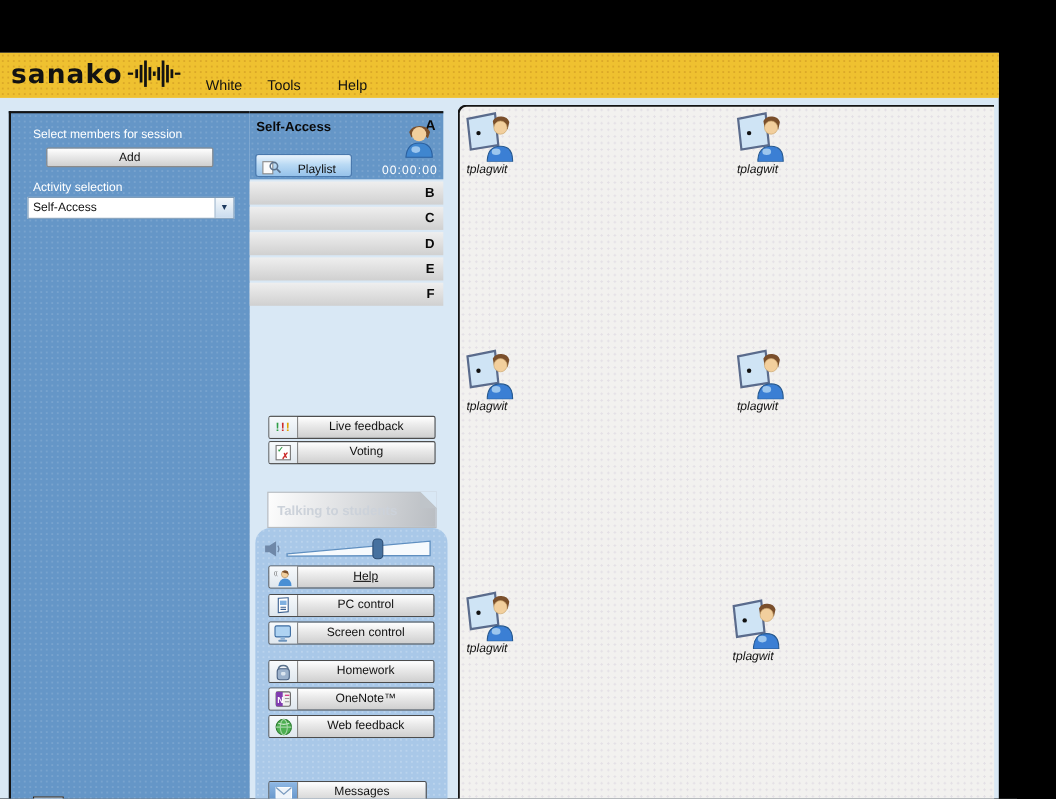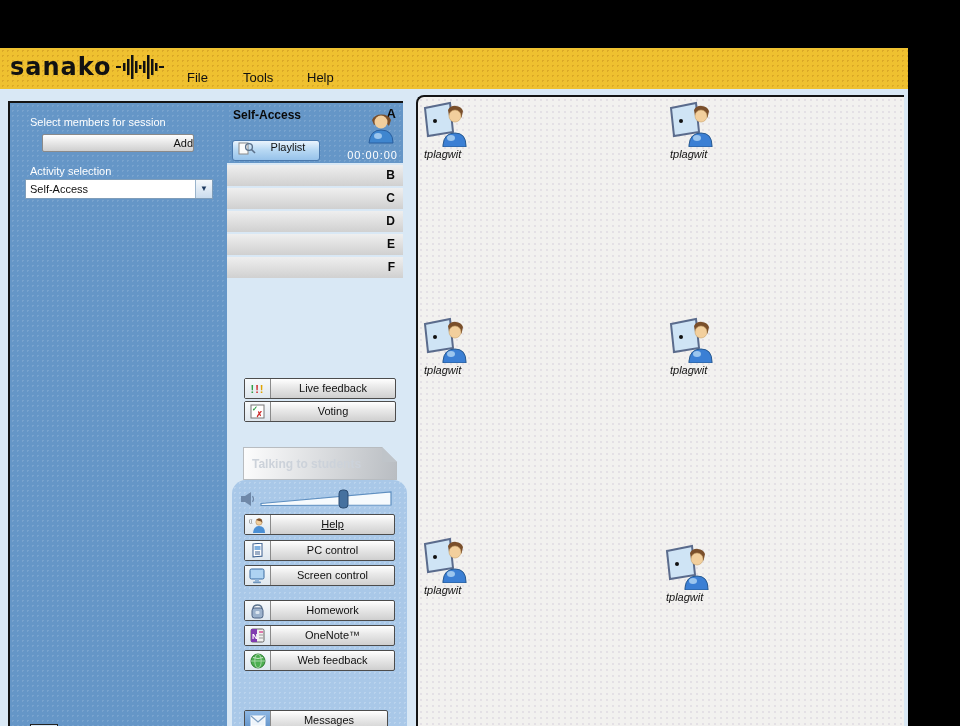--- a/index.html
+++ b/index.html
@@ -16,38 +16,38 @@
     font-family:"DejaVu Sans", sans-serif; }
   .menu-item { position:absolute; top:22px; font-size:13px; color:#111; cursor:default; }
 
   
   .left-panel { position:absolute; left:8px; top:53px; width:219px; height:657px;
     background:#6596C7; border-left:2px solid #141414; border-top:2px solid #141414;
     background-image:radial-gradient(rgba(255,255,255,.12) 1px, transparent 1px); background-size:5px 5px; }
   .lp-label { position:absolute; color:#fff; font-size:11px; }
   .add-btn { position:absolute; left:32px; top:31px; width:152px; height:18px;
     background:linear-gradient(#ffffff,#e9e9e9 45%,#cfcfcf); border:1px solid #8a8a8a;
-    font-size:11px; color:#111; text-align:right; line-height:16px; border-radius:2px; }
+    font-size:11px; color:#111; text-align:center; line-height:16px; border-radius:2px; }
   .combo { position:absolute; left:15px; top:76px; width:188px; height:20px; background:#fff;
     border:1px solid #7f9db9; display:flex; align-items:center; }
   .combo-value { flex:1; font-size:11px; color:#111; padding-left:4px; }
   .combo-arrow { width:17px; height:18px; background:linear-gradient(#f4f8fb,#cadcee);
     border-left:1px solid #9ab4cc; font-size:8px; color:#1d3a5f; text-align:center; line-height:18px; }
   .memo-btn { position:absolute; left:20px; top:621px; width:28px; height:26px;
     background:#d7e6f3; border:1px solid #222; display:flex; align-items:center; justify-content:center; }
 
   
   .session-a { position:absolute; left:227px; top:53px; width:176px; height:62px;
     background:#6596C7; border-top:2px solid #141414;
     background-image:radial-gradient(rgba(255,255,255,.12) 1px, transparent 1px); background-size:5px 5px; }
   .session-title { position:absolute; left:6px; top:5px; font-size:12px; font-weight:bold; color:#0a0a0a; }
   .row-a-letter { position:absolute; right:7px; top:3px; font-size:13px; font-weight:bold; color:#0a0a0a; }
   .playlist-btn { position:absolute; left:5px; top:37px; width:88px; height:21px;
     background:linear-gradient(#eaf4fd,#badaf4 45%,#96c2ea); border:1px solid #4a79ad; border-radius:3px;
-    display:flex; align-items:flex-start; font-size:11px; color:#111; }
+    display:flex; align-items:flex-end; font-size:11px; color:#111; }
   .playlist-btn .pl-text { flex:1; text-align:center; }
   .avatar { position:absolute; right:7px; top:7px; }
   .timer { position:absolute; right:5px; top:46px; font-size:11px; color:#fff; letter-spacing:1px; }
   .session-row { position:absolute; left:227px; width:176px; height:21px;
     background:linear-gradient(#efefef,#d0d0d0); color:#0a0a0a; font-size:12px; font-weight:bold;
     text-align:right; line-height:21px; padding-right:8px; }
 
   
   .btn { position:absolute; display:flex; align-items:stretch; height:21px; width:152px;
     background:linear-gradient(#ffffff,#eaeaea 40%,#cfcfcf); border:1px solid #4c4c4c; border-radius:2px; }
@@ -99,21 +99,21 @@
           <rect x="19" y="7" width="2.5" height="12"></rect>
           <rect x="23" y="11" width="2.5" height="4"></rect>
           <rect x="27" y="7" width="2.5" height="12"></rect>
           <rect x="31" y="1" width="2.5" height="24"></rect>
           <rect x="35" y="5" width="2.5" height="16"></rect>
           <rect x="39" y="9" width="2.5" height="8"></rect>
           <rect x="43" y="12" width="5" height="2"></rect>
         </g>
       </svg>
     </div>
-    <span class="menu-item" style="left:187px">File</span>
+    <span class="menu-item" style="left:187px">White</span>
     <span class="menu-item" style="left:243px">Tools</span>
     <span class="menu-item" style="left:307px">Help</span>
   </div>
 
   <div class="left-panel">
     <span class="lp-label" style="left:20px; top:13px">Select members for session</span>
     <div class="add-btn">Add</div>
     <span class="lp-label" style="left:20px; top:62px">Activity selection</span>
     <div class="combo">
       <span class="combo-value">Self-Access</span>

